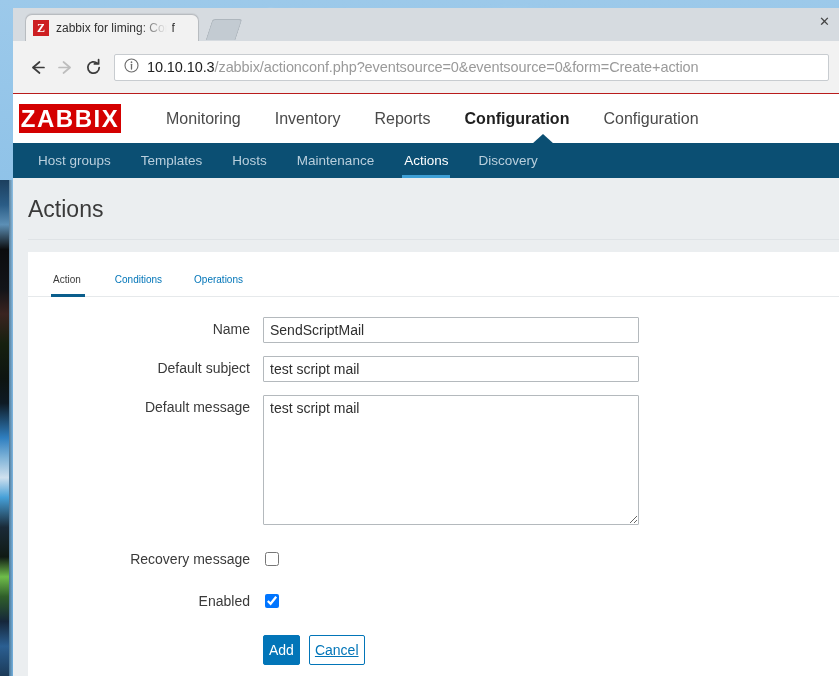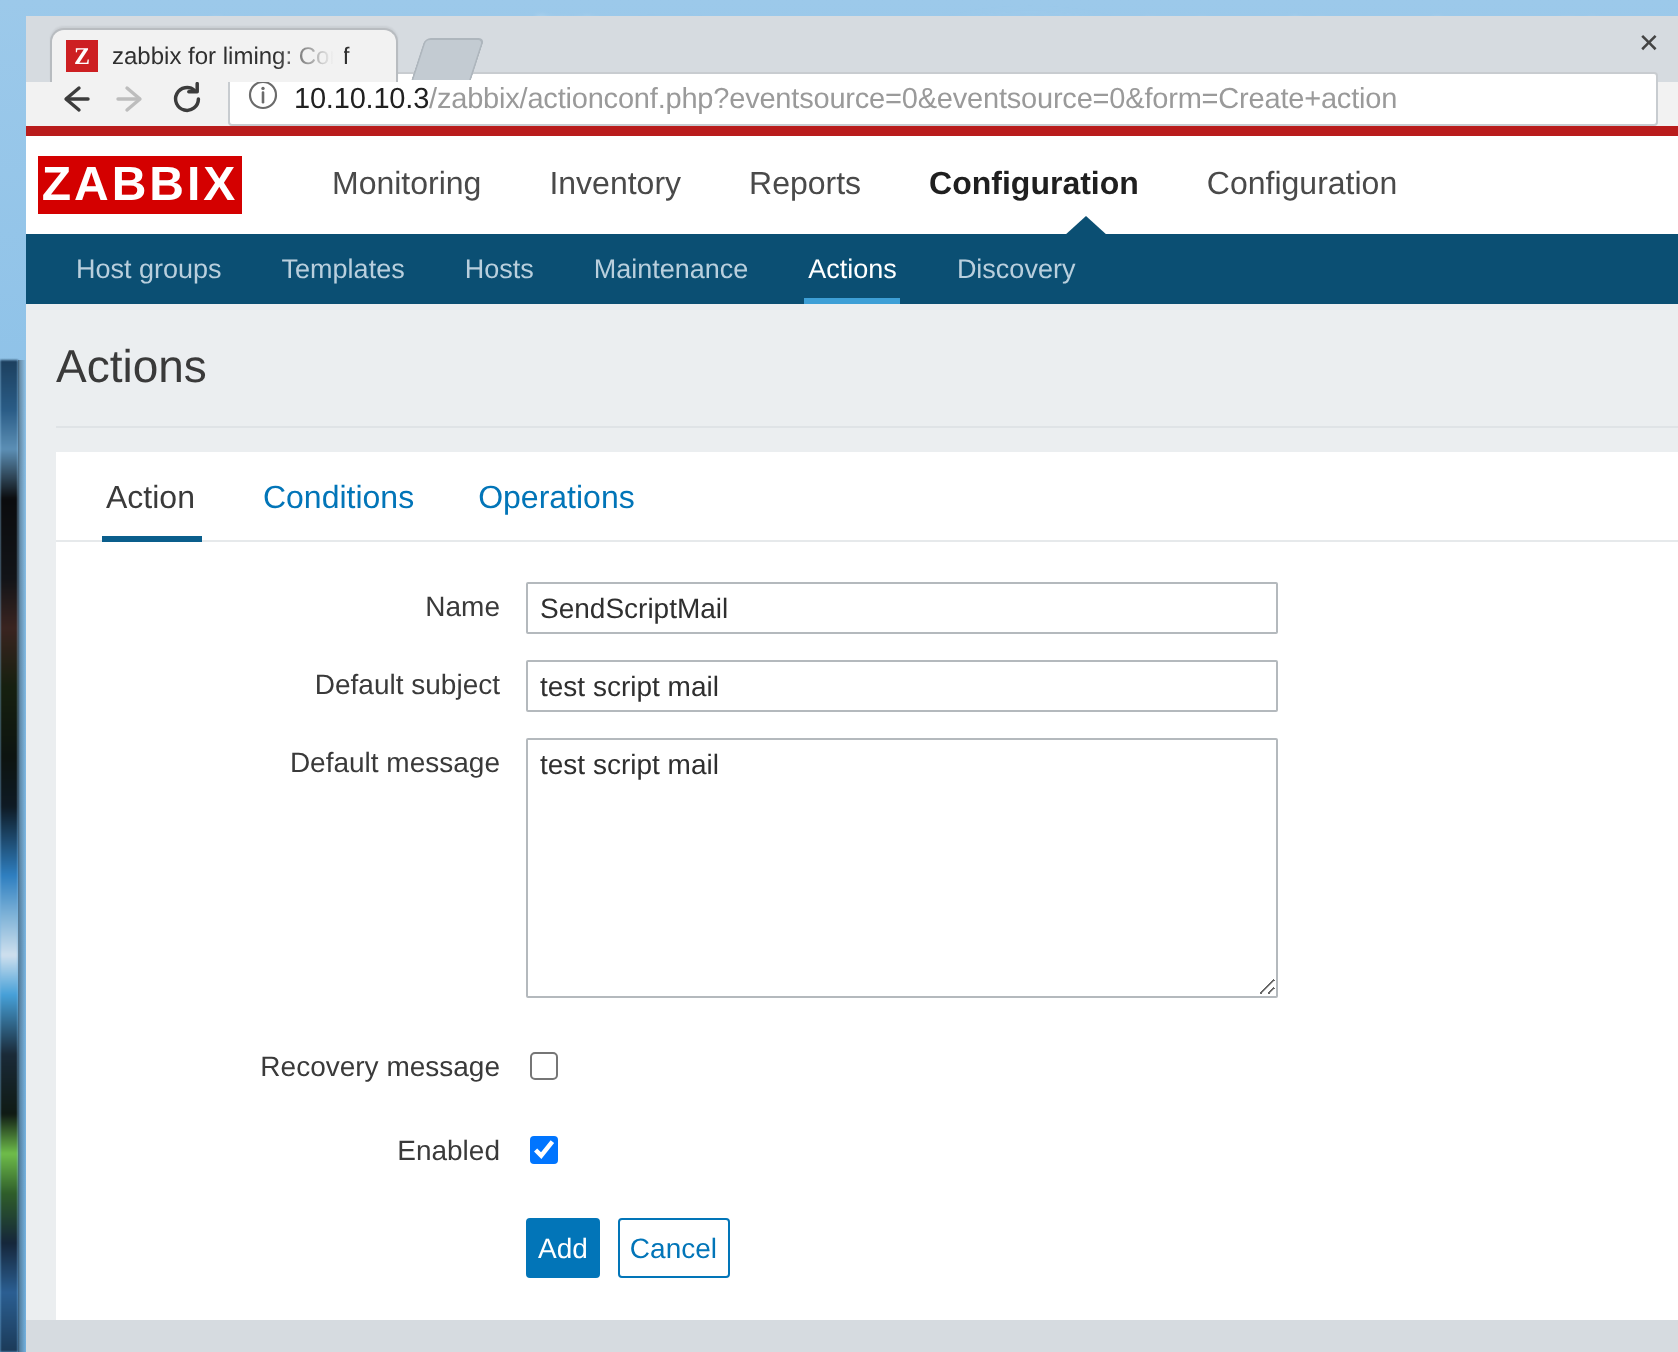--- a/index.html
+++ b/index.html
@@ -119,24 +119,24 @@
     background: #c3cbd2;
     border: 1px solid #aeb6bd;
     border-bottom: none;
     transform: skewX(-18deg);
     border-radius: 3px 3px 0 0;
     cursor: pointer;
   }
 
   
   #toolbar {
-    height: 27px;
+    height: 53px;
     background: #f2f2f2;
-    border-bottom: 5px solid #b91c1c;
-    display: flex; align-items: flex-end;
+    border-bottom: 1px solid #b91c1c;
+    display: flex; align-items: center;
     padding: 0 10px;
   }
   .navbtn {
     width: 28px; height: 28px;
     display: flex; align-items: center; justify-content: center;
     border-radius: 3px;
     cursor: pointer;
     flex: 0 0 auto;
   }
   .navbtn svg { display: block; }
@@ -266,21 +266,21 @@
   }
   #tabs {
     display: flex;
     border-bottom: 1px solid #e6e9eb;
     padding-left: 23px;
     height: 45px;
     align-items: flex-end;
   }
   .tab-item {
     position: relative;
-    font-size: 16px;
+    font-size: 10px;
     color: #0275b8;
     padding: 0 16px 11px 16px;
     cursor: pointer;
   }
   .tab-item:first-child { padding-left: 2px; padding-right: 18px; }
   .tab-item.active { color: #3a3a3a; }
   .tab-item.active::after {
     content: "";
     position: absolute;
     left: 0; right: 14px; bottom: -1px;
@@ -349,20 +349,21 @@
   .btn-primary {
     background: #0275b8;
     border: 1px solid #0275b8;
     color: #ffffff;
   }
   .btn-secondary {
     background: #ffffff;
     border: 1px solid #0275b8;
     color: #0275b8;
     margin-left: 9px;
+    text-decoration: underline;
   }
 </style>
 </head>
 <body>
 
 <div id="desktop">
   <span class="desk-icon-text" style="left:105px; top:8px;">Computer</span>
   <span class="desk-icon-text" style="left:268px; top:7px;">Recycle</span>
   <span class="desk-icon-text" style="left:508px; top:9px;">Files</span>
   <span class="desk-icon-text" style="left:572px; top:8px;">Network</span>

